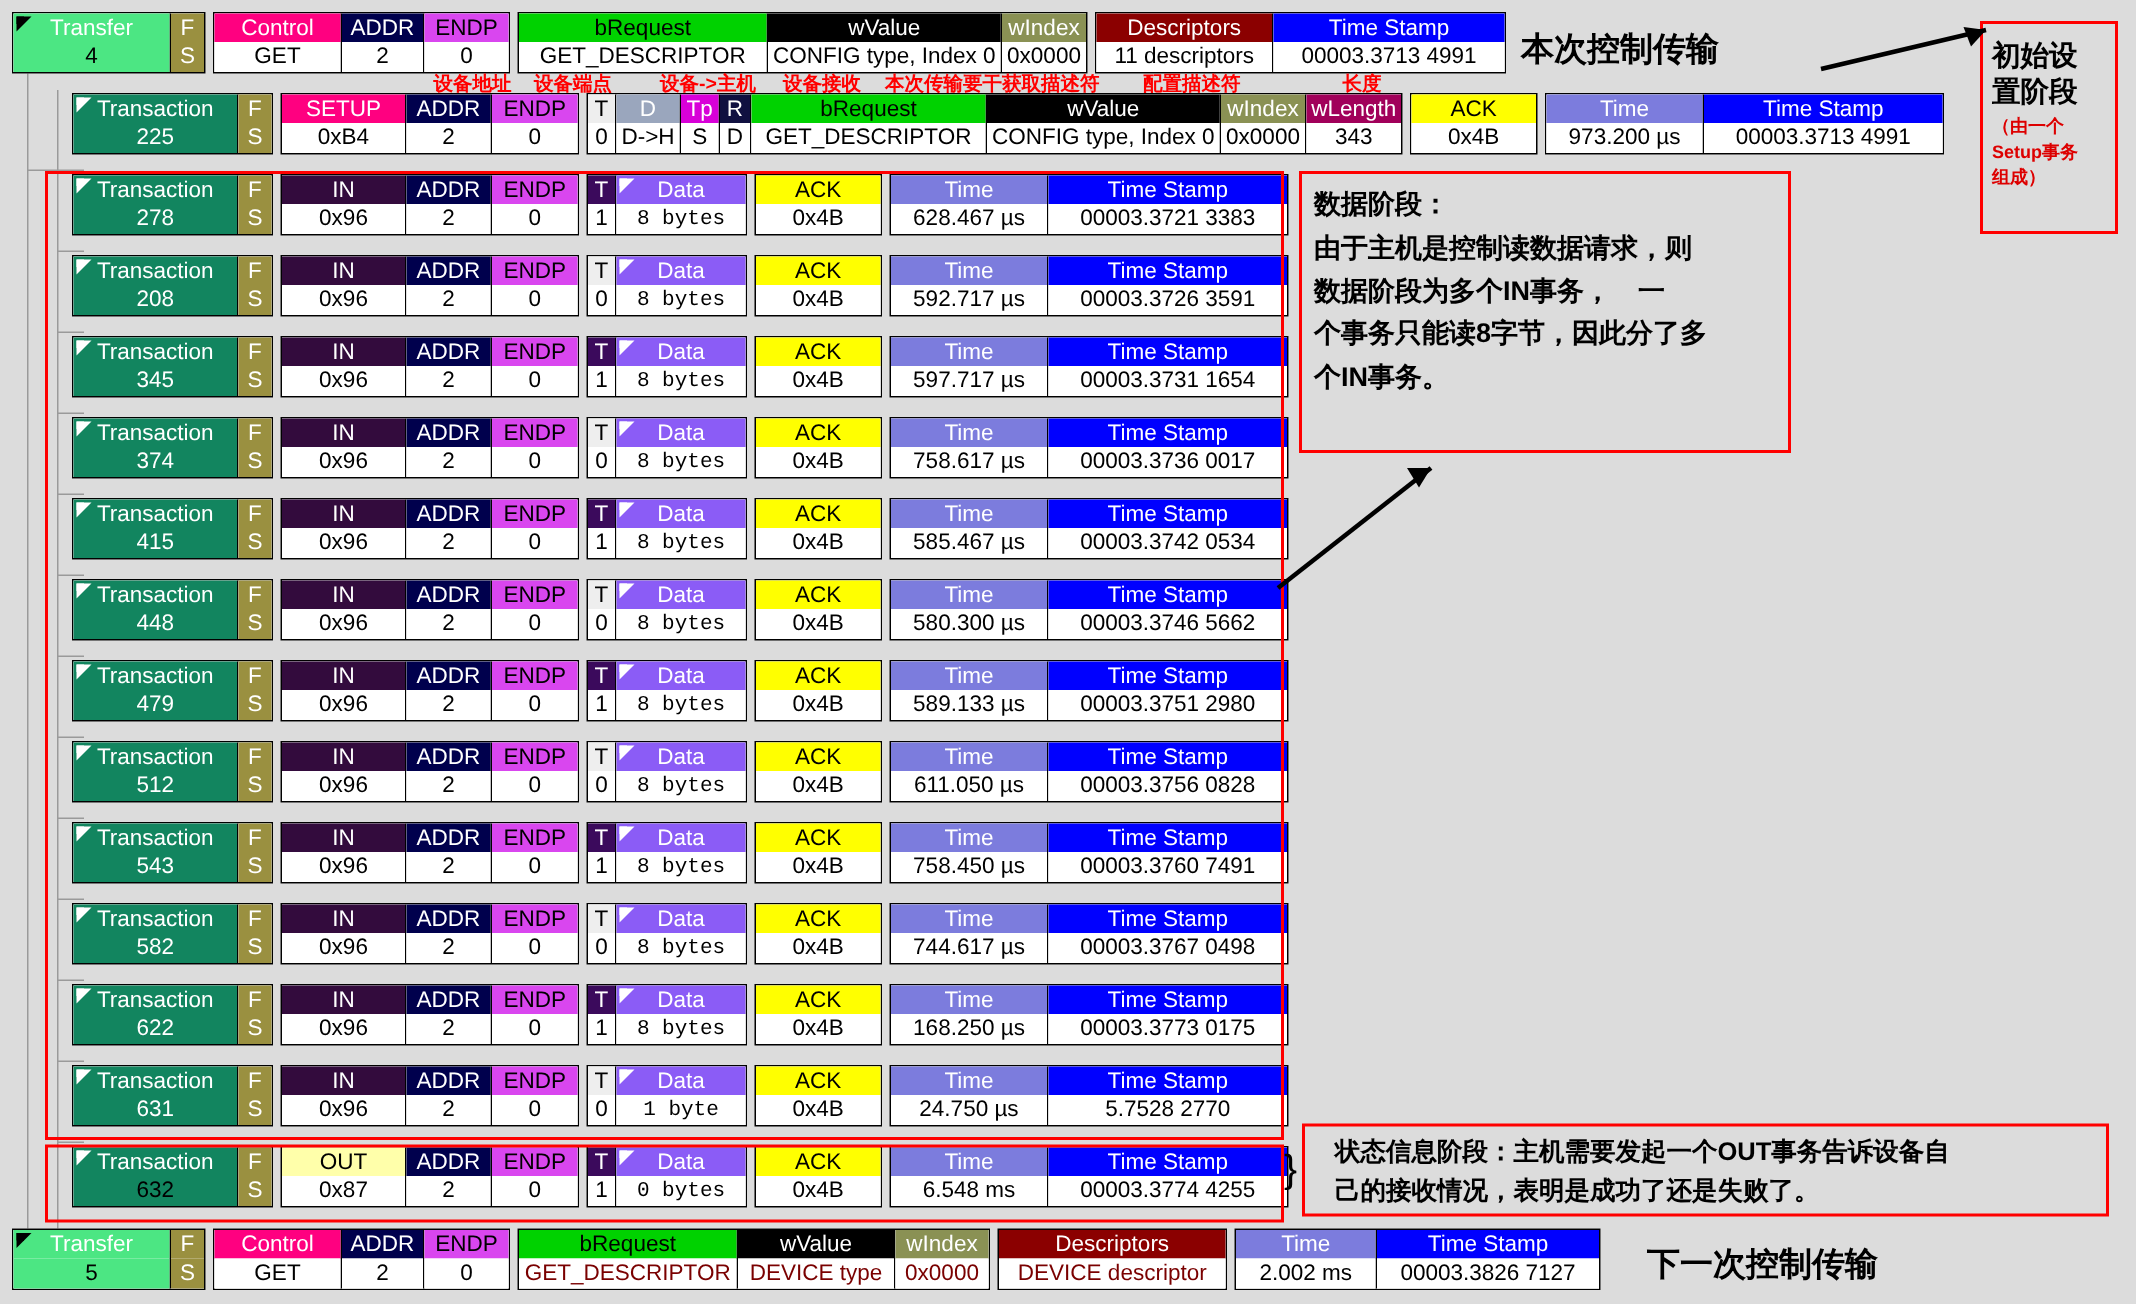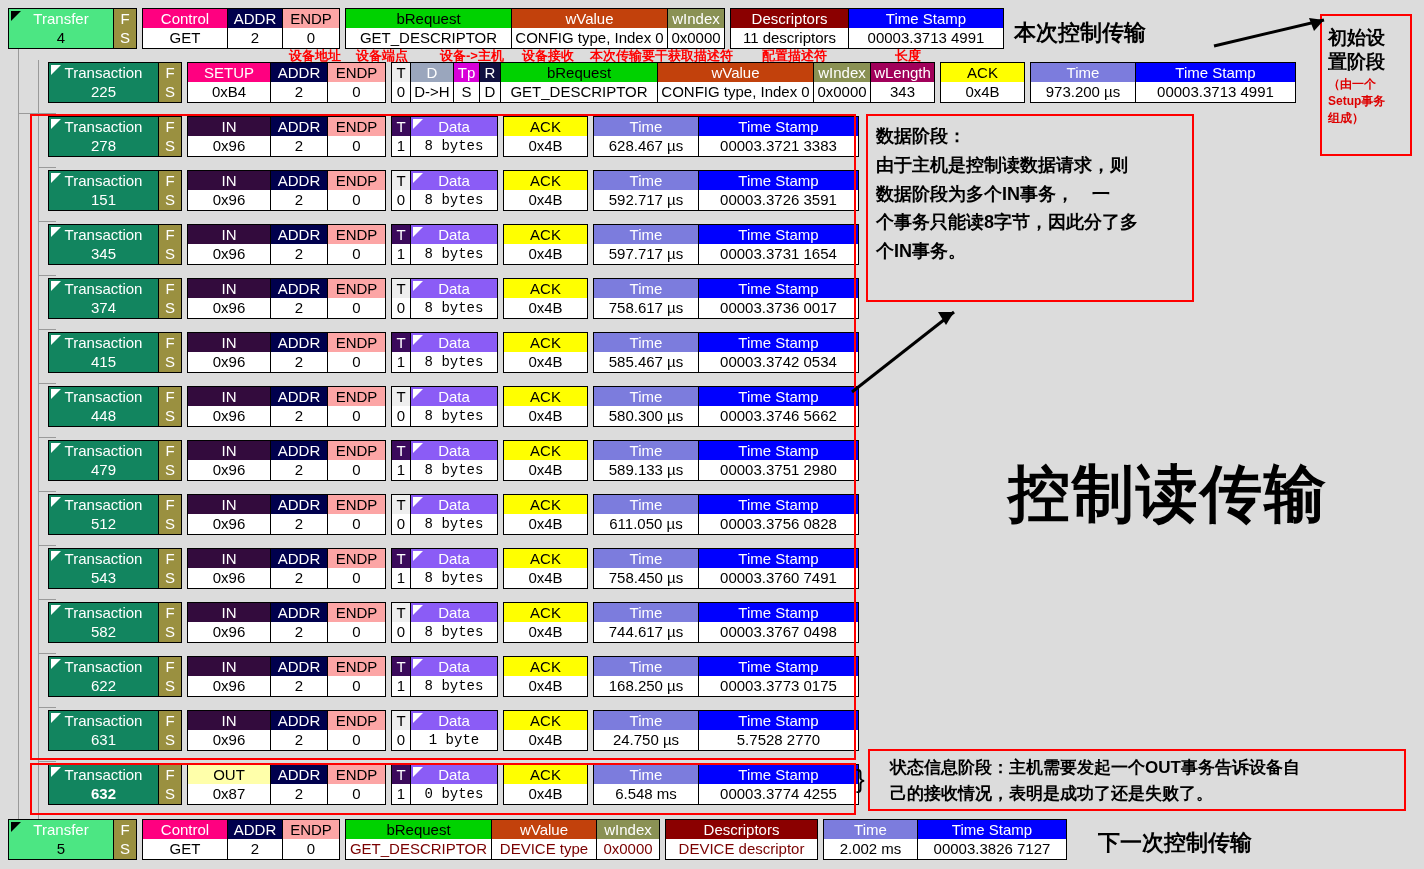--- a/index.html
+++ b/index.html
@@ -42,23 +42,23 @@
   .hdr.dark{color:#000;}
   .val.mono{font-family:"Liberation Mono","DejaVu Sans Mono",monospace;font-size:14px;}
   .val.red{color:#7a0000;}
 
   
   .c-transfer{background:#4ce683;}
   .c-fs{background:#9a9040;}
   .c-trans{background:#12855f;}
   .c-pink{background:#ff0080;}
   .c-navy{background:#00004d;}
-  .c-spring{background:#fca5a5;}
+  .c-spring{background:#d946ef;}
   .c-green{background:#00d200;}
-  .c-brown{background:#c2410c;}
+  .c-brown{background:#000000;}
   .c-olive{background:#8a9154;}
   .c-darkred{background:#8b0000;}
   .c-blue{background:#0000ff;}
   .c-slate{background:#7c7cdd;}
   .c-maroon{background:#8b5cf6;}
   .c-yellow{background:#ffff00;}
   .c-tgray{background:#eeeeee;}
   .c-tpurple{background:#3b0a5c;}
   .c-dblue{background:#9aa6bd;}
   .c-magenta{background:#d800d8;}
@@ -311,21 +311,21 @@
           <div class="cell" style="width: 159px;">
             <div class="hdr c-blue">Time Stamp</div>
             <div class="val">00003.3721 3383</div>
           </div>
         </div>
       </div>
       <div class="row" style="left: 48px; top: 170px;">
         <div class="grp">
           <div class="cell" style="width: 110px;">
             <div class="hdr c-trans mk">Transaction</div>
-            <div class="val" style="background: rgb(18, 133, 95); color: rgb(255, 255, 255);">151</div>
+            <div class="val" style="background: rgb(18, 133, 95); color: rgb(255, 255, 255);">208</div>
           </div>
           <div class="cell" style="width: 22px;">
             <div class="hdr c-fs">F</div>
             <div class="val" style="background: rgb(154, 144, 64); color: rgb(255, 255, 255);">S</div>
           </div>
         </div>
         <div class="grp">
           <div class="cell" style="width: 83px;">
             <div class="hdr c-in-pid" style="background: rgb(51, 11, 61);">IN</div>
             <div class="val">0x96</div>
@@ -883,21 +883,21 @@
           <div class="cell" style="width: 159px;">
             <div class="hdr c-blue">Time Stamp</div>
             <div class="val">5.7528 2770</div>
           </div>
         </div>
       </div>
       <div class="row" style="left: 48px; top: 764px;">
         <div class="grp">
           <div class="cell" style="width: 110px;">
             <div class="hdr c-trans mk">Transaction</div>
-            <div class="val" style="background: rgb(18, 133, 95); color: #ffffff; font-weight: bold;">632</div>
+            <div class="val" style="background: rgb(18, 133, 95); color: #000000;">632</div>
           </div>
           <div class="cell" style="width: 22px;">
             <div class="hdr c-fs">F</div>
             <div class="val" style="background: rgb(154, 144, 64); color: rgb(255, 255, 255);">S</div>
           </div>
         </div>
         <div class="grp">
           <div class="cell" style="width: 83px;">
             <div class="hdr c-ltyellow dark" style="background: rgb(255, 255, 170);">OUT</div>
             <div class="val">0x87</div>
@@ -1002,21 +1002,20 @@
         <div class="hdr c-blue">Time Stamp</div>
         <div class="val">00003.3826 7127</div>
       </div>
     </div>
   </div>
 
   <div class="plain" style="left:1014px;top:18px;font-size:22px;">本次控制传输</div>
 
   <div class="plain" style="left:1098px;top:828px;font-size:22px;">下一次控制传输</div>
 
-  <div class="bigtitle" style="left:1008px;top:452px;">控制读传输</div>
 
   <div class="note" style="left:1320px;top:14px;width:92px;height:142px;padding:10px 6px;">
     <div style="font-size:19px;line-height:1.25;white-space:pre-line;">初始设
 置阶段</div>
     <div style="font-size:12px;line-height:1.45;color:#dd0000;white-space:pre-line;margin-top:2px;">（由一个
 Setup事务
 组成）</div>
   </div>
 
   <div class="note" style="left:866px;top:114px;width:328px;height:188px;">

